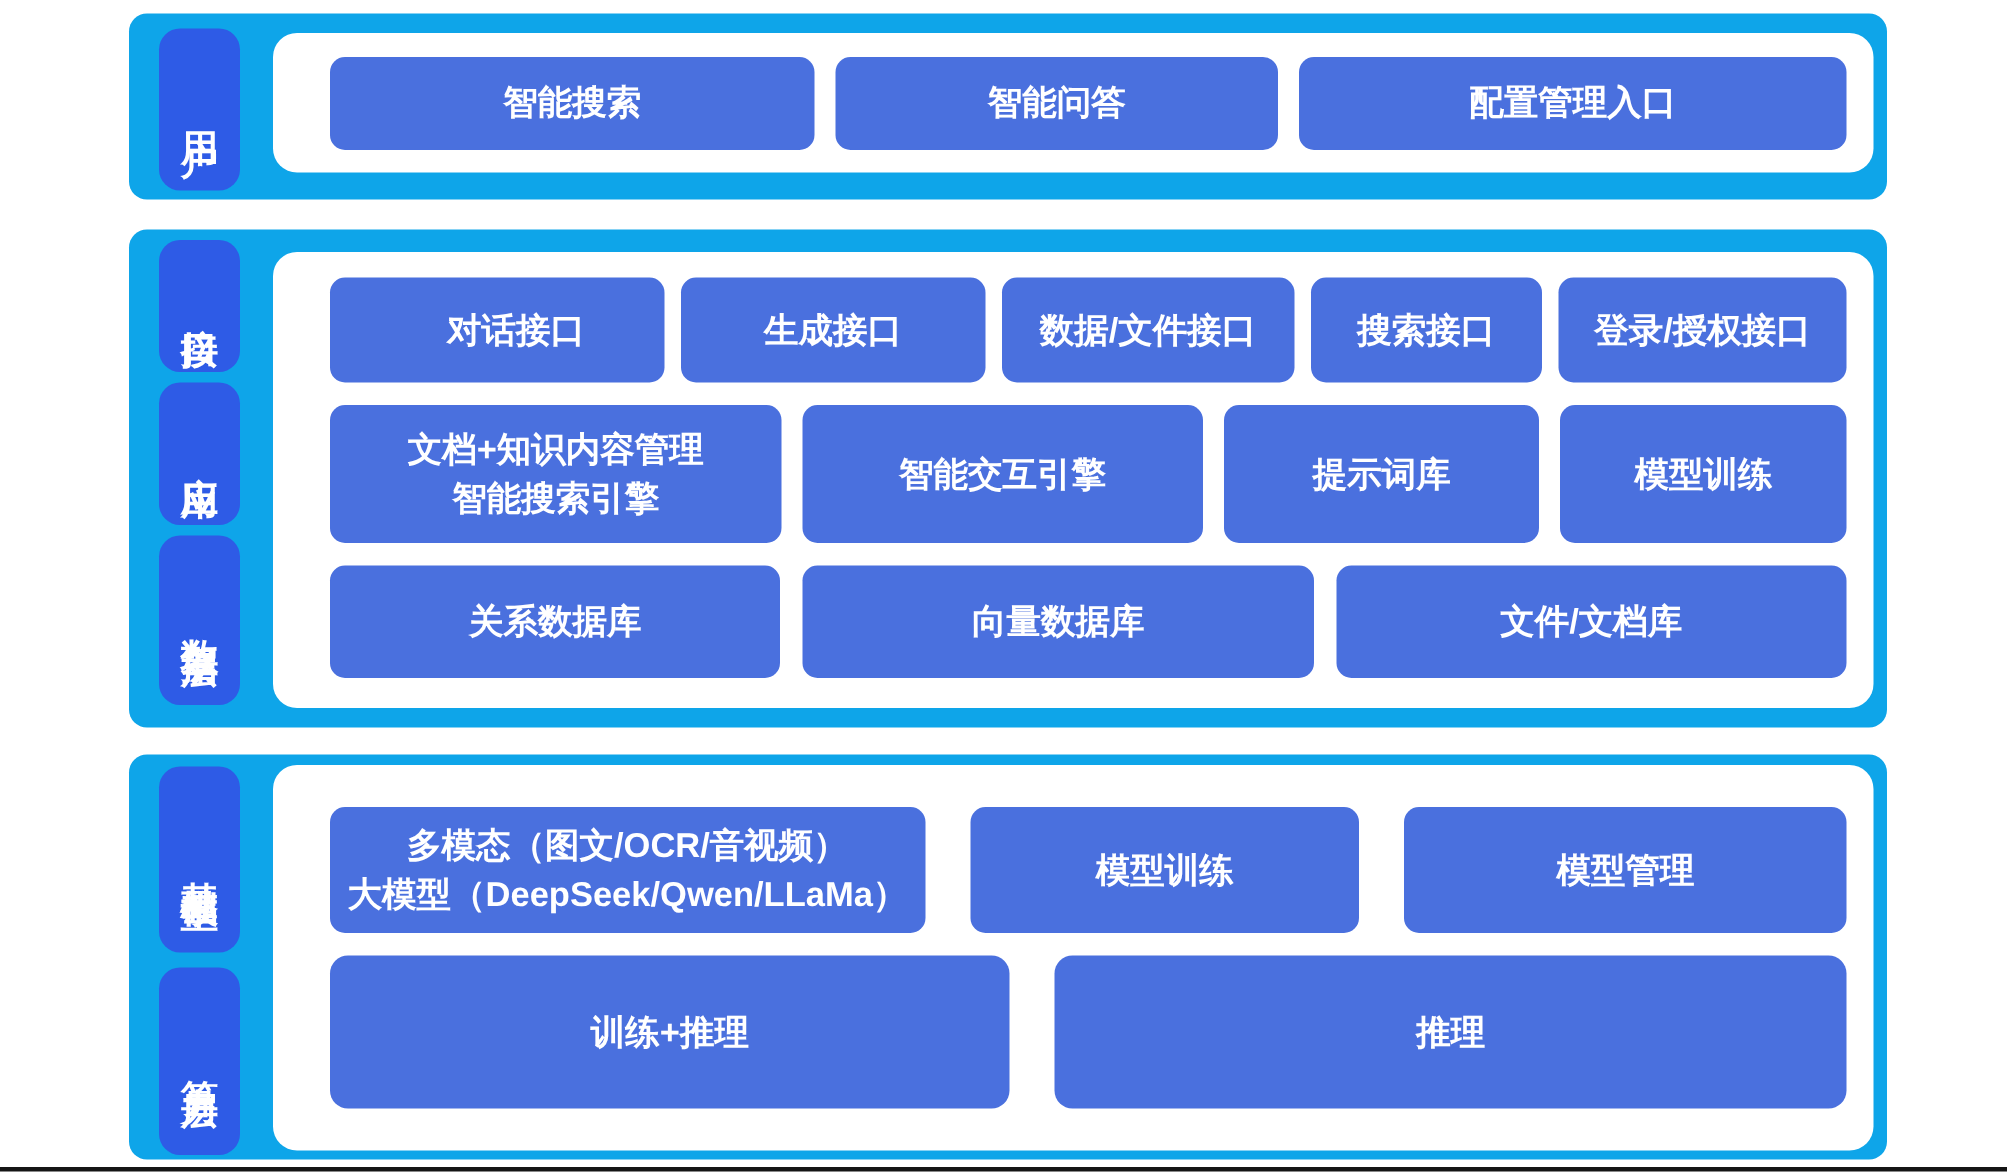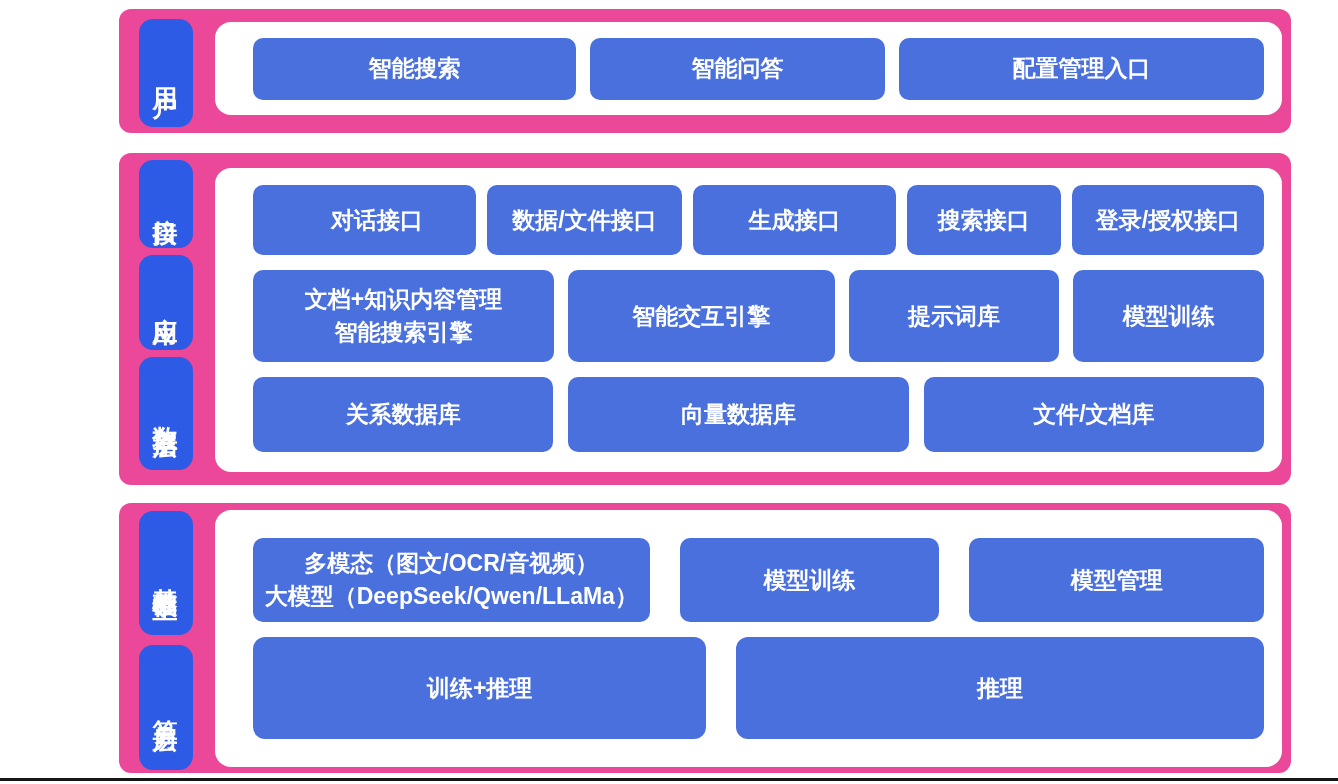--- a/index.html
+++ b/index.html
@@ -3,21 +3,21 @@
 <meta charset="utf-8">
 <style>
   * { margin:0; padding:0; box-sizing:border-box; }
   html,body { background:#ffffff; }
   body {
     width:1338px; height:784px; position:relative; overflow:hidden;
     font-family:"Liberation Sans", sans-serif;
   }
   .band {
     position:absolute; left:86px; width:1172px;
-    background:#ec4899; border-radius:12px;margin-left:33px;
+    background:#0ea5e9; border-radius:12px;
   }
   #band-user { top:9px;   height:124px; }
   #band-mid  { top:153px; height:332px; }
   #band-base { top:503px; height:270px; }
 
   .side-label {
     position:absolute; left:20px; width:54px;
     background:#2e5be6; color:#ffffff; border-radius:14px;
     display:flex; align-items:center; justify-content:center;
     writing-mode:vertical-rl; text-orientation:upright;
@@ -64,22 +64,22 @@
 </div>
 
 <div class="band" id="band-mid">
   <div class="side-label" style="top:7px; height:88px;">接口</div>
   <div class="side-label" style="top:102px; height:95px;">应用</div>
   <div class="side-label" style="top:204px; height:113px;">数据层</div>
 
   <div class="panel" id="panel-mid">
     <div class="row" style="height:70px; gap:11px;">
       <div class="btn" style="flex:203;padding-left:25px;">对话接口</div>
+      <div class="btn" style="flex:208;">生成接口</div>
       <div class="btn" style="flex:200;">数据/文件接口</div>
-      <div class="btn" style="flex:208;">生成接口</div>
       <div class="btn" style="flex:158;">搜索接口</div>
       <div class="btn" style="flex:197;">登录/授权接口</div>
     </div>
     <div class="row" style="height:92px; gap:14px;">
       <div class="btn" style="flex:300;">
         <span>文档+知识内容管理</span>
         <span>智能搜索引擎</span>
       </div>
       <div class="btn" style="flex:266;">智能交互引擎</div>
       <div class="btn" style="flex:210;">提示词库</div>

